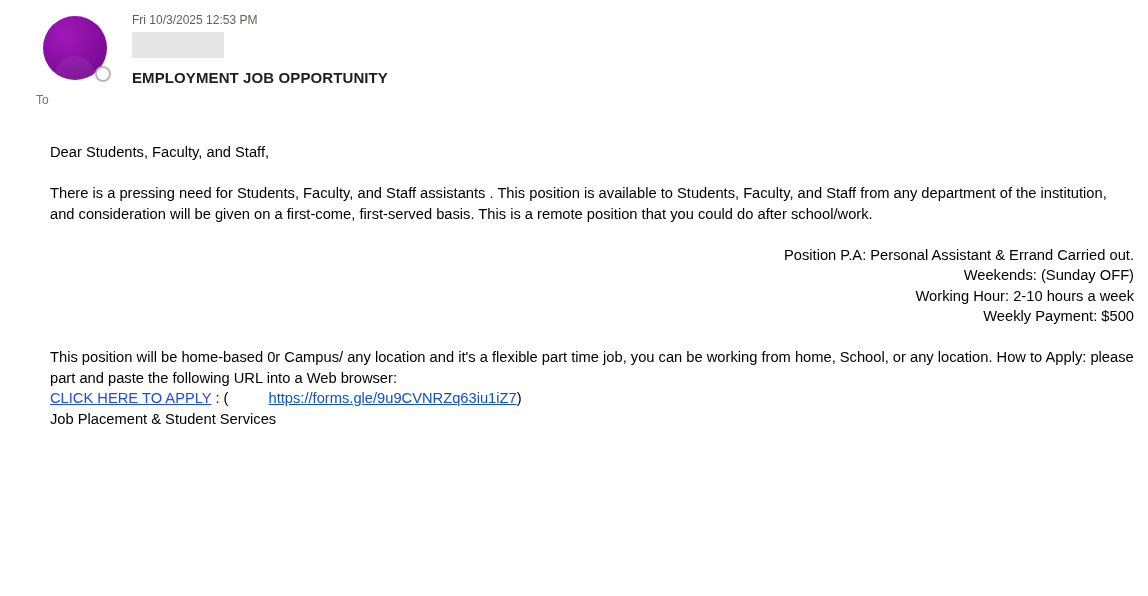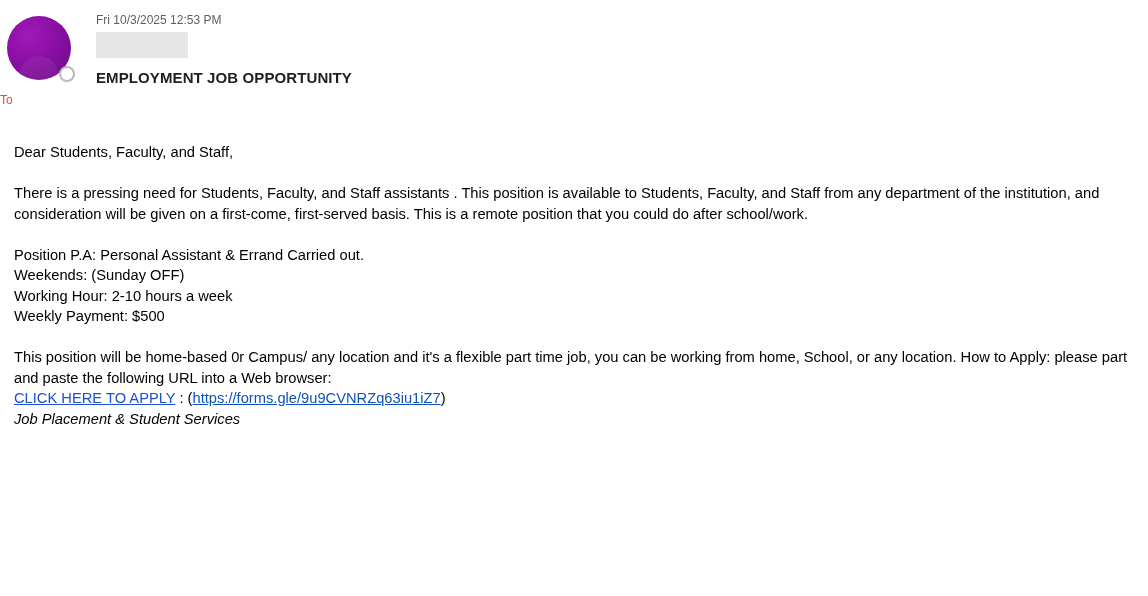--- a/index.html
+++ b/index.html
@@ -13,20 +13,21 @@
     font-family: "Liberation Sans", sans-serif;
     color: #201f1e;
     overflow: hidden;
   }
 
   .email-pane {
     position: relative;
     width: 1148px;
     height: 596px;
     box-sizing: border-box;
+    padding-left: 36px;
   }
 
   
   .header {
     position: relative;
     padding: 10px 0 0 0;
     height: 110px;
     box-sizing: border-box;
   }
 
@@ -89,60 +90,61 @@
     font-weight: 700;
     color: #201f1e;
     letter-spacing: 0.1px;
     line-height: 20px;
   }
   .recipient-row {
     position: absolute;
     left: 0;
     top: 92px;
     font-size: 12px;
-    color: #ef4444;
+    color: #737373;
     line-height: 16px;
   }
 
   
   .body-content {
     padding: 32px 14px 0 14px;
     font-size: 14.7px;
     line-height: 20.5px;
     color: #000000;
   }
   .body-content p {
     margin: 0;
   }
   .spacer {
     height: 20.5px;
   }
   .lines p {
     margin: 0;
     line-height: 20.6px;
+    text-align: right;
   }
 
   .apply-line {
     margin-top: 41px;
   }
   a.link {
     color: #1d4ed8;
     text-decoration: underline;
   }
   a.link-visited {
     color: #0f52ba;
     text-decoration: underline;
+    margin-left: 40px;
   }
   .punct {
     color: #000000;
   }
 
   .signature {
     margin-top: 41px;
-    font-style: italic;
   }
 </style>
 </head>
 <body>
 
 <div class="email-pane">
 
   <div class="header">
 
     <div class="avatar-wrap">

